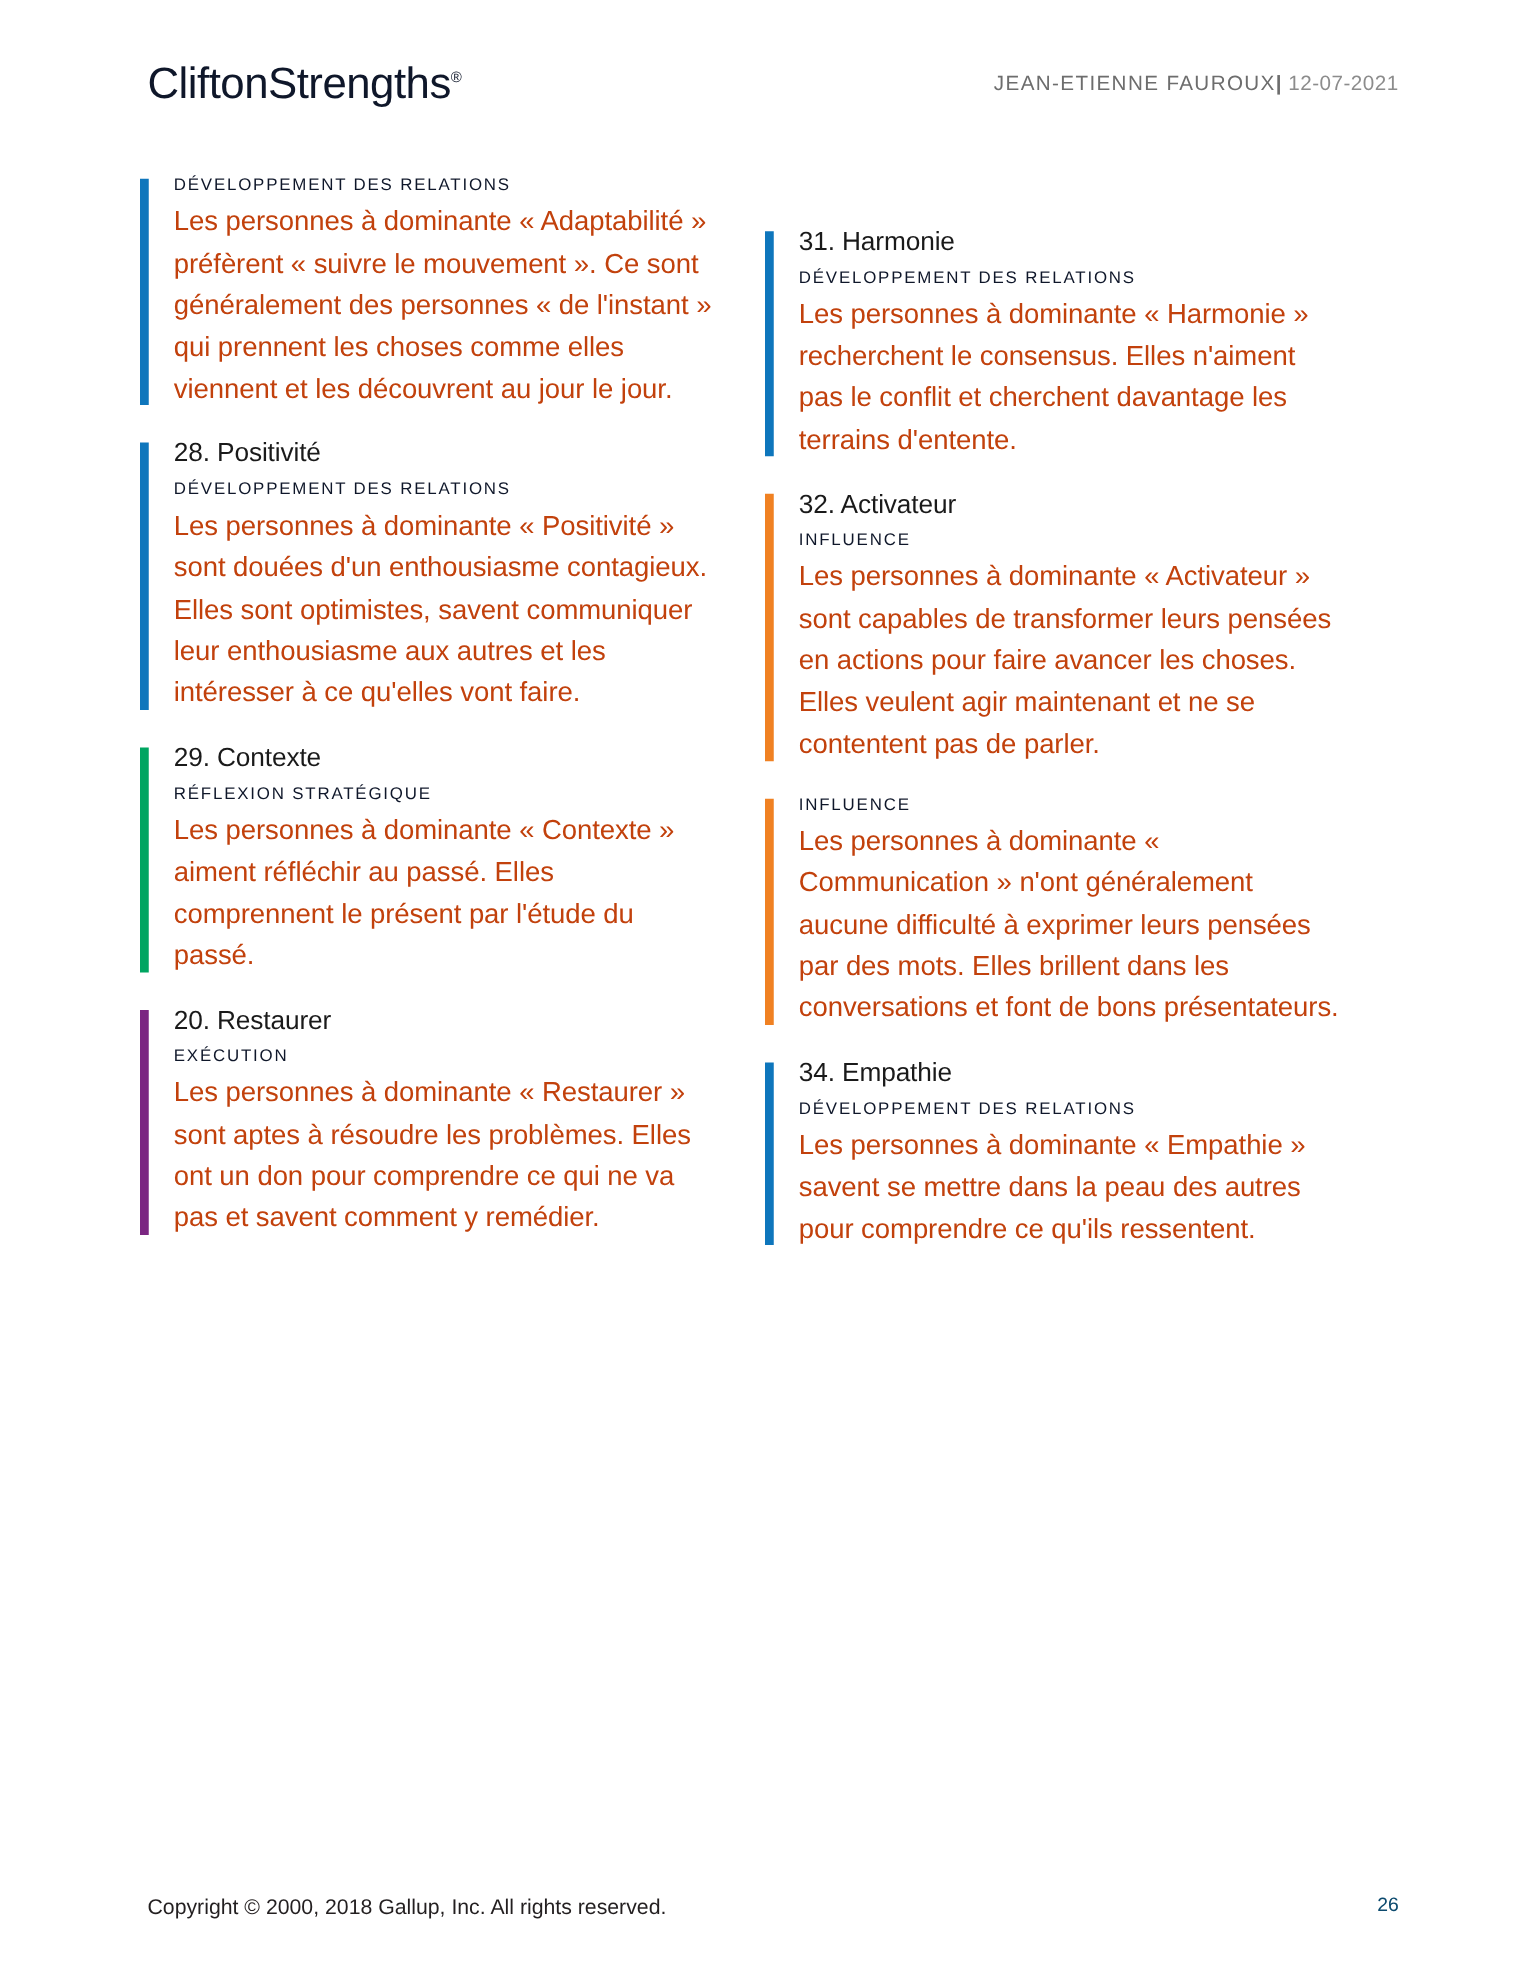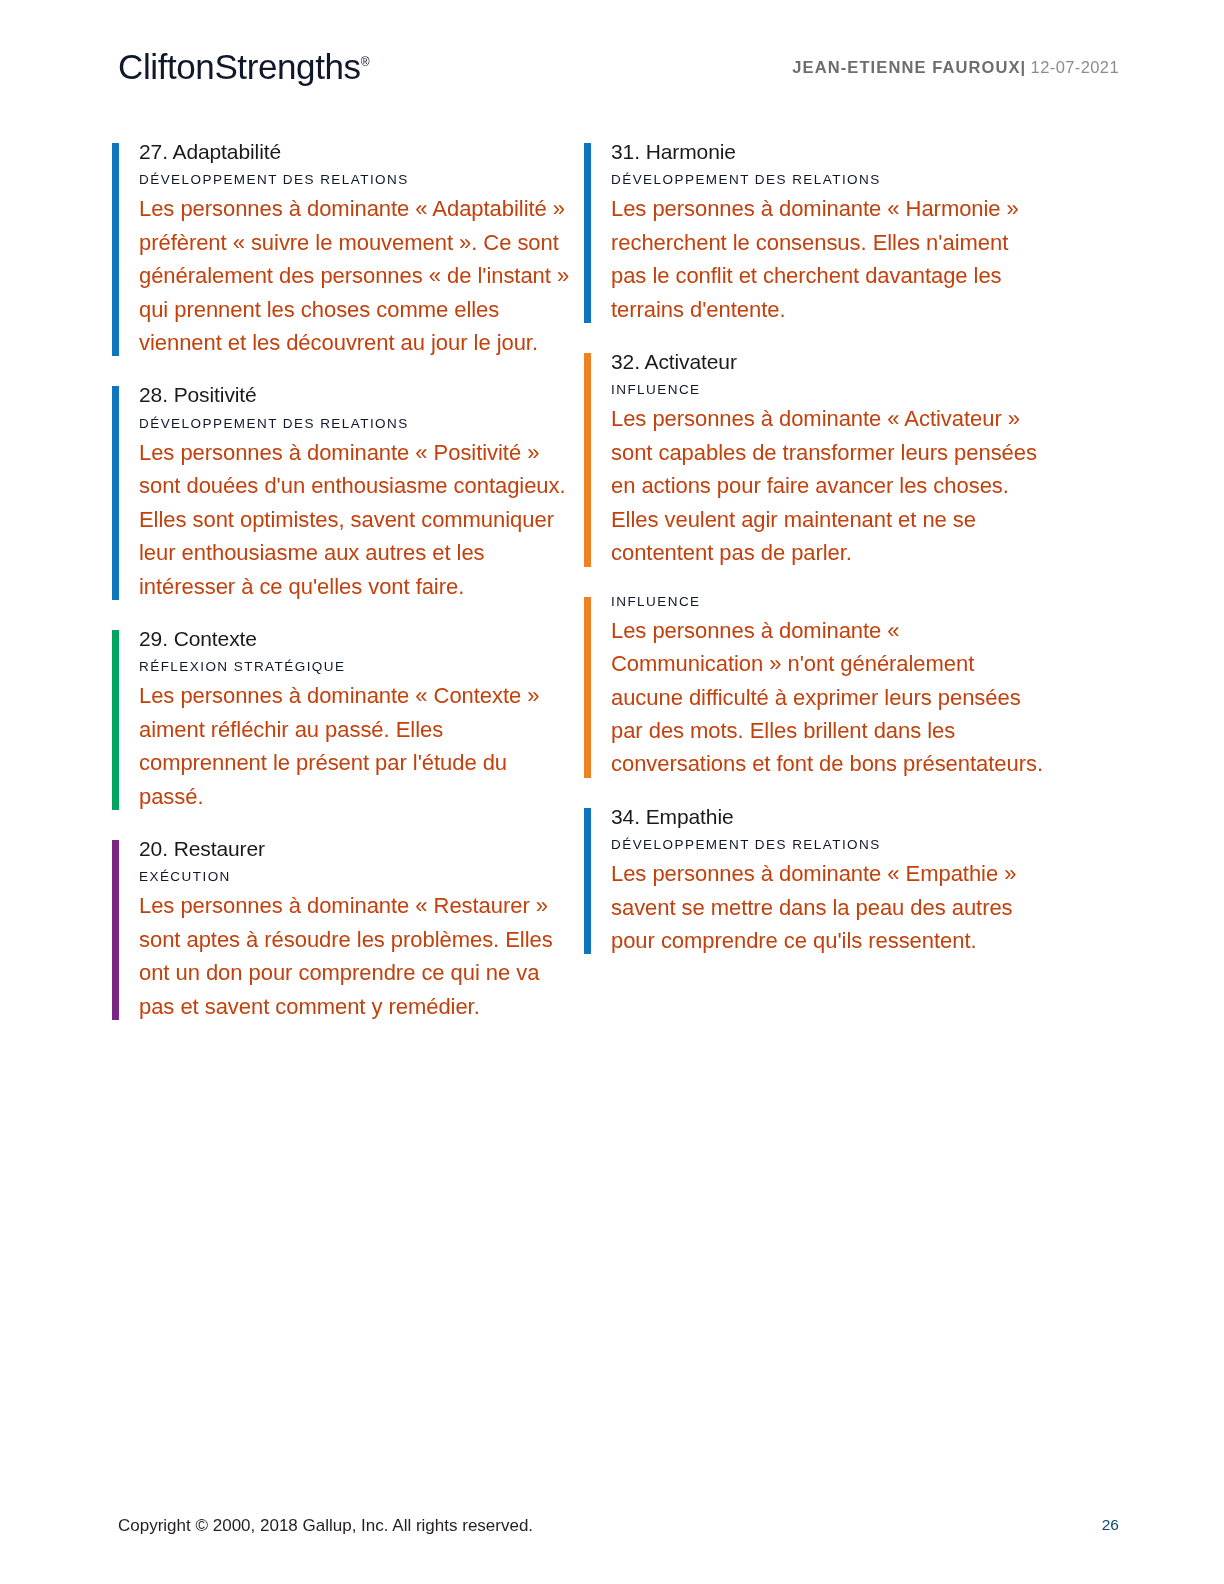--- a/index.html
+++ b/index.html
@@ -42,21 +42,21 @@
   .header-meta {
     position: absolute;
     right: 105px;
     top: 58px;
     font-size: 16.5px;
     color: #8c8c8c;
     white-space: nowrap;
     letter-spacing: 0.4px;
   }
   .header-meta .person {
-    font-weight: bold;
+    font-weight: normal;
     color: #6d6d6d;
     letter-spacing: 1.1px;
   }
   .header-meta .sep {
     font-weight: bold;
     color: #6d6d6d;
   }
 
   
   .columns {
@@ -64,21 +64,21 @@
     left: 0;
     top: 140px;
     width: 1224px;
   }
   .column {
     position: absolute;
     top: 0;
     width: 460px;
   }
   .column.left  { left: 112px; }
-  .column.right { left: 584px; }
+  .column.right { left: 612px; margin-top: 42px; }
 
   
   .theme-entry {
     position: relative;
     padding-left: 27px;
     margin-bottom: 24px;
   }
   .accent-bar {
     position: absolute;
     left: 0;
@@ -146,21 +146,20 @@
     <span class="person">JEAN-ETIENNE FAUROUX</span><span class="sep">|</span> <span>12-07-2021</span>
   </div>
 </div>
 
 <div class="columns">
 
   <div class="column left">
 
     <div class="theme-entry">
       <div class="accent-bar" style="background:#0E76BC"></div>
-      <div class="theme-title">27. Adaptabilité</div>
       <div class="theme-domain">DÉVELOPPEMENT DES RELATIONS</div>
       <div class="theme-desc">Les personnes à dominante « Adaptabilité » préfèrent « suivre le mouvement ». Ce sont généralement des personnes « de l'instant » qui prennent les choses comme elles viennent et les découvrent au jour le jour.</div>
     </div>
 
     <div class="theme-entry">
       <div class="accent-bar" style="background:#0E76BC"></div>
       <div class="theme-title">28. Positivité</div>
       <div class="theme-domain">DÉVELOPPEMENT DES RELATIONS</div>
       <div class="theme-desc">Les personnes à dominante « Positivité » sont douées d'un enthousiasme contagieux. Elles sont optimistes, savent communiquer leur enthousiasme aux autres et les intéresser à ce qu'elles vont faire.</div>
     </div>

